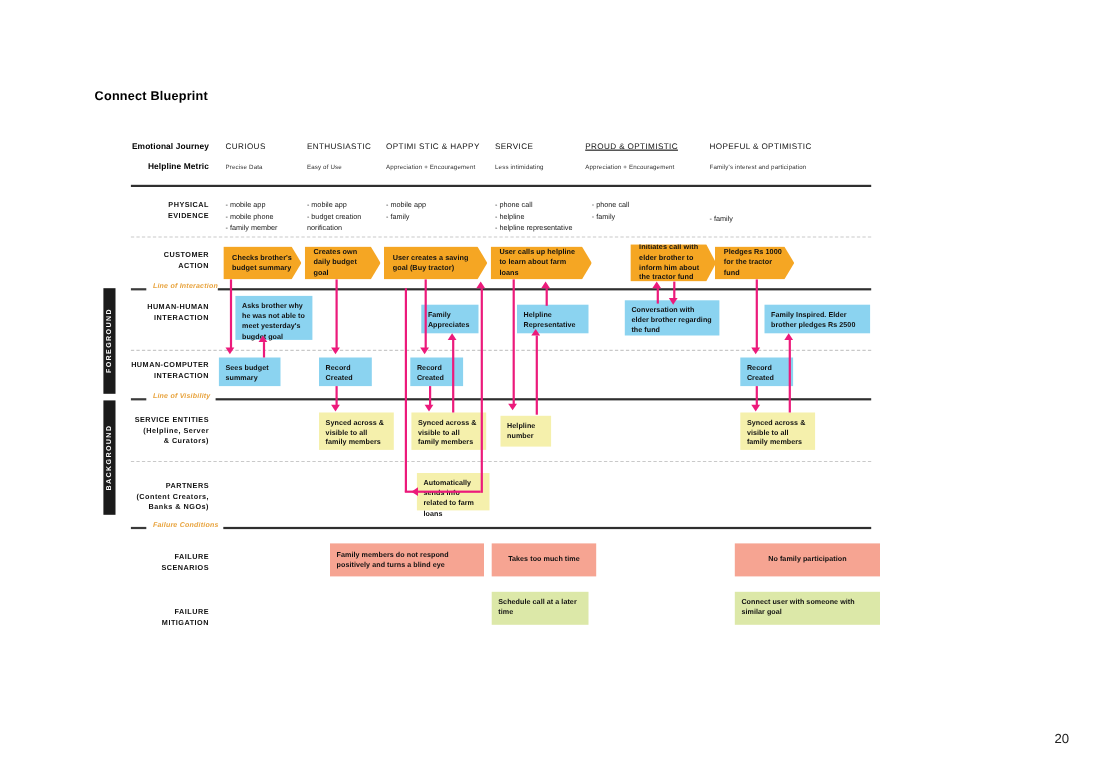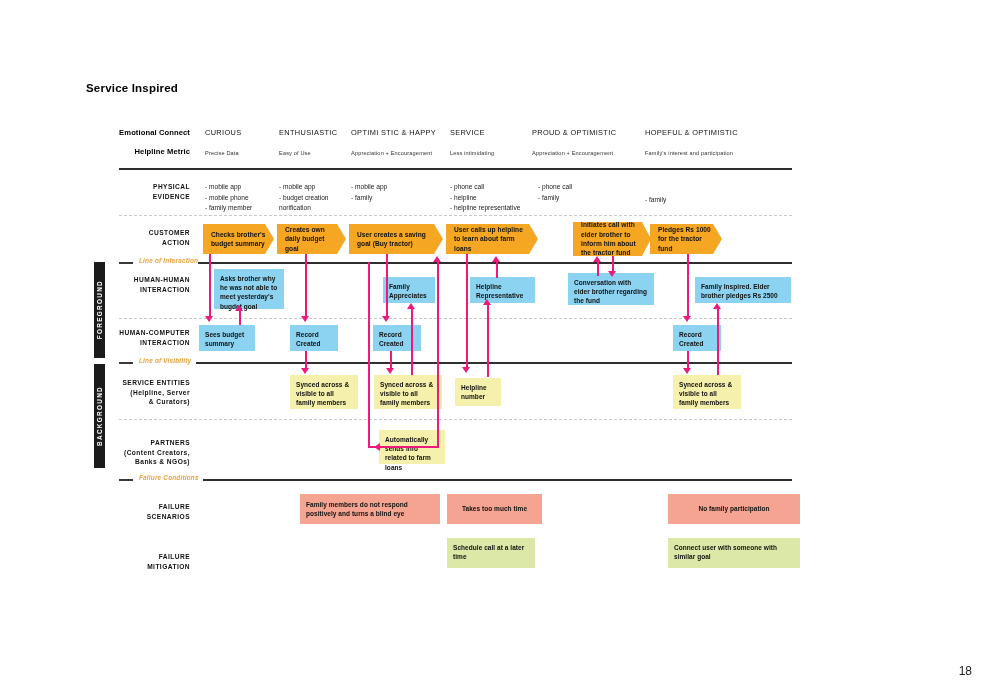--- a/index.html
+++ b/index.html
@@ -176,31 +176,31 @@
     writing-mode: vertical-rl;
     transform: rotate(180deg);
     white-space: nowrap;
   }
 </style>
 </head>
 <body>
 
 <div class="page">
 
-  <div id="page-title">Service Inspired</div>
-  <div id="page-number">18</div>
-
-  <div class="meta-label" style="top:128px;">Emotional Connect</div>
+  <div id="page-title">Connect Blueprint</div>
+  <div id="page-number">20</div>
+
+  <div class="meta-label" style="top:128px;">Emotional Journey</div>
   <div class="meta-label" style="top:147px;">Helpline Metric</div>
 
   <div class="meta-cell emotion" style="left:205px; top:128px;">CURIOUS</div>
   <div class="meta-cell emotion" style="left:279px; top:128px;">ENTHUSIASTIC</div>
   <div class="meta-cell emotion" style="left:351px; top:128px;">OPTIMI STIC &amp; HAPPY</div>
   <div class="meta-cell emotion" style="left:450px; top:128px;">SERVICE</div>
-  <div class="meta-cell emotion" style="left:532px; top:128px;">PROUD &amp; OPTIMISTIC</div>
+  <div class="meta-cell emotion" style="left:532px; top:128px;text-decoration:underline;">PROUD &amp; OPTIMISTIC</div>
   <div class="meta-cell emotion" style="left:645px; top:128px;">HOPEFUL &amp; OPTIMISTIC</div>
 
   <div class="meta-cell metric" style="left:205px; top:150px;">Precise Data</div>
   <div class="meta-cell metric" style="left:279px; top:150px;">Easy of Use</div>
   <div class="meta-cell metric" style="left:351px; top:150px;">Appreciation + Encouragement</div>
   <div class="meta-cell metric" style="left:450px; top:150px;">Less intimidating</div>
   <div class="meta-cell metric" style="left:532px; top:150px;">Appreciation + Encouragement</div>
   <div class="meta-cell metric" style="left:645px; top:150px;">Family's interest and participation</div>
 
   <div class="rule-thick" style="left:119px; top:168px; width:673px;"></div>

